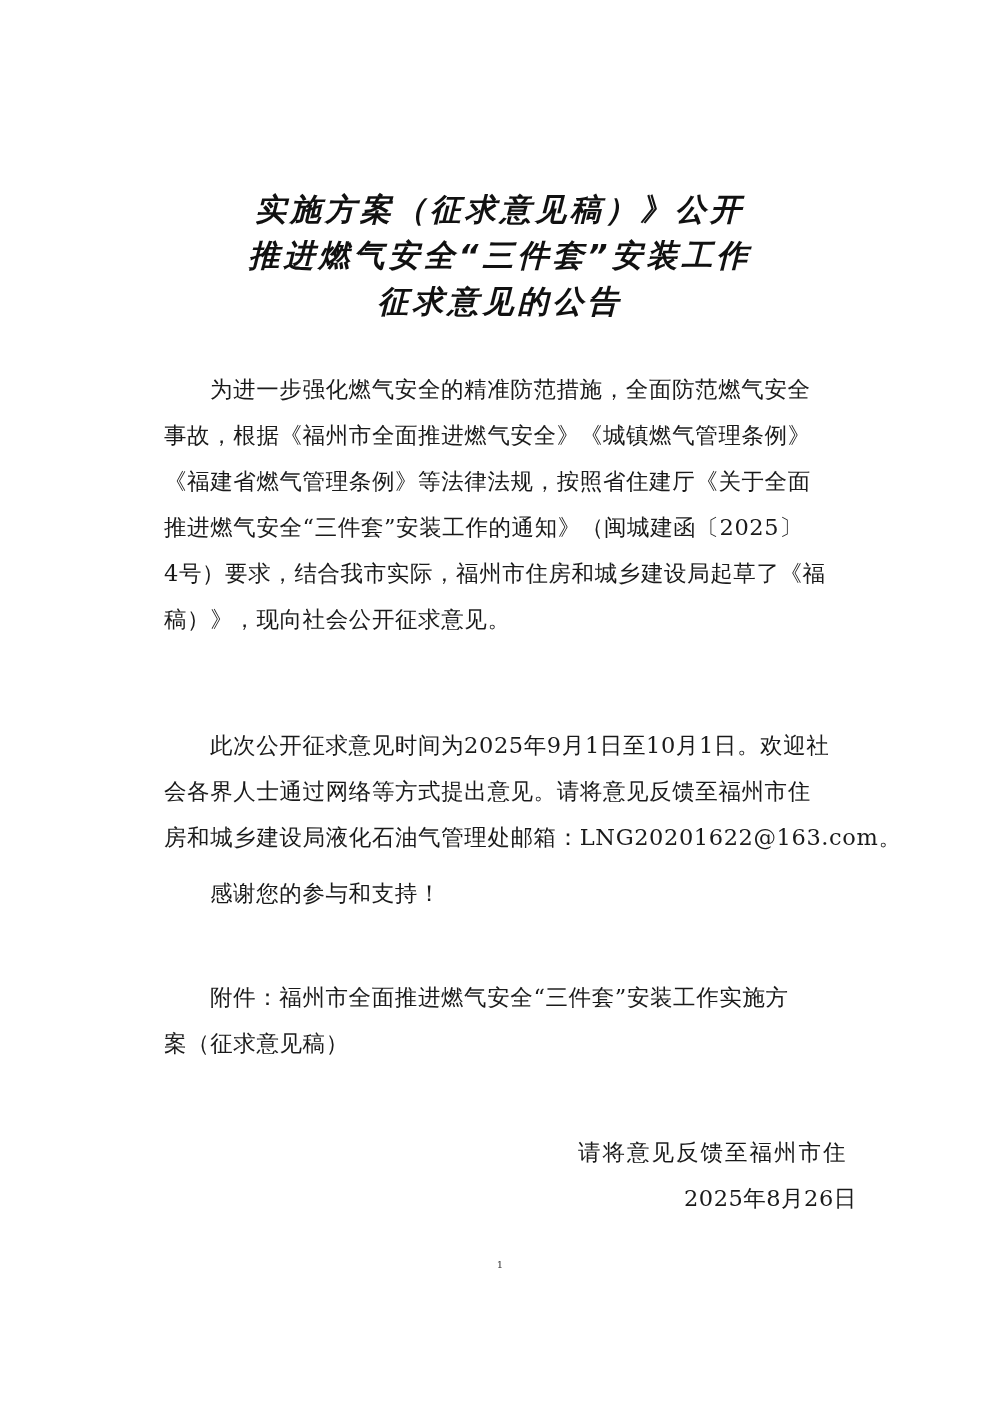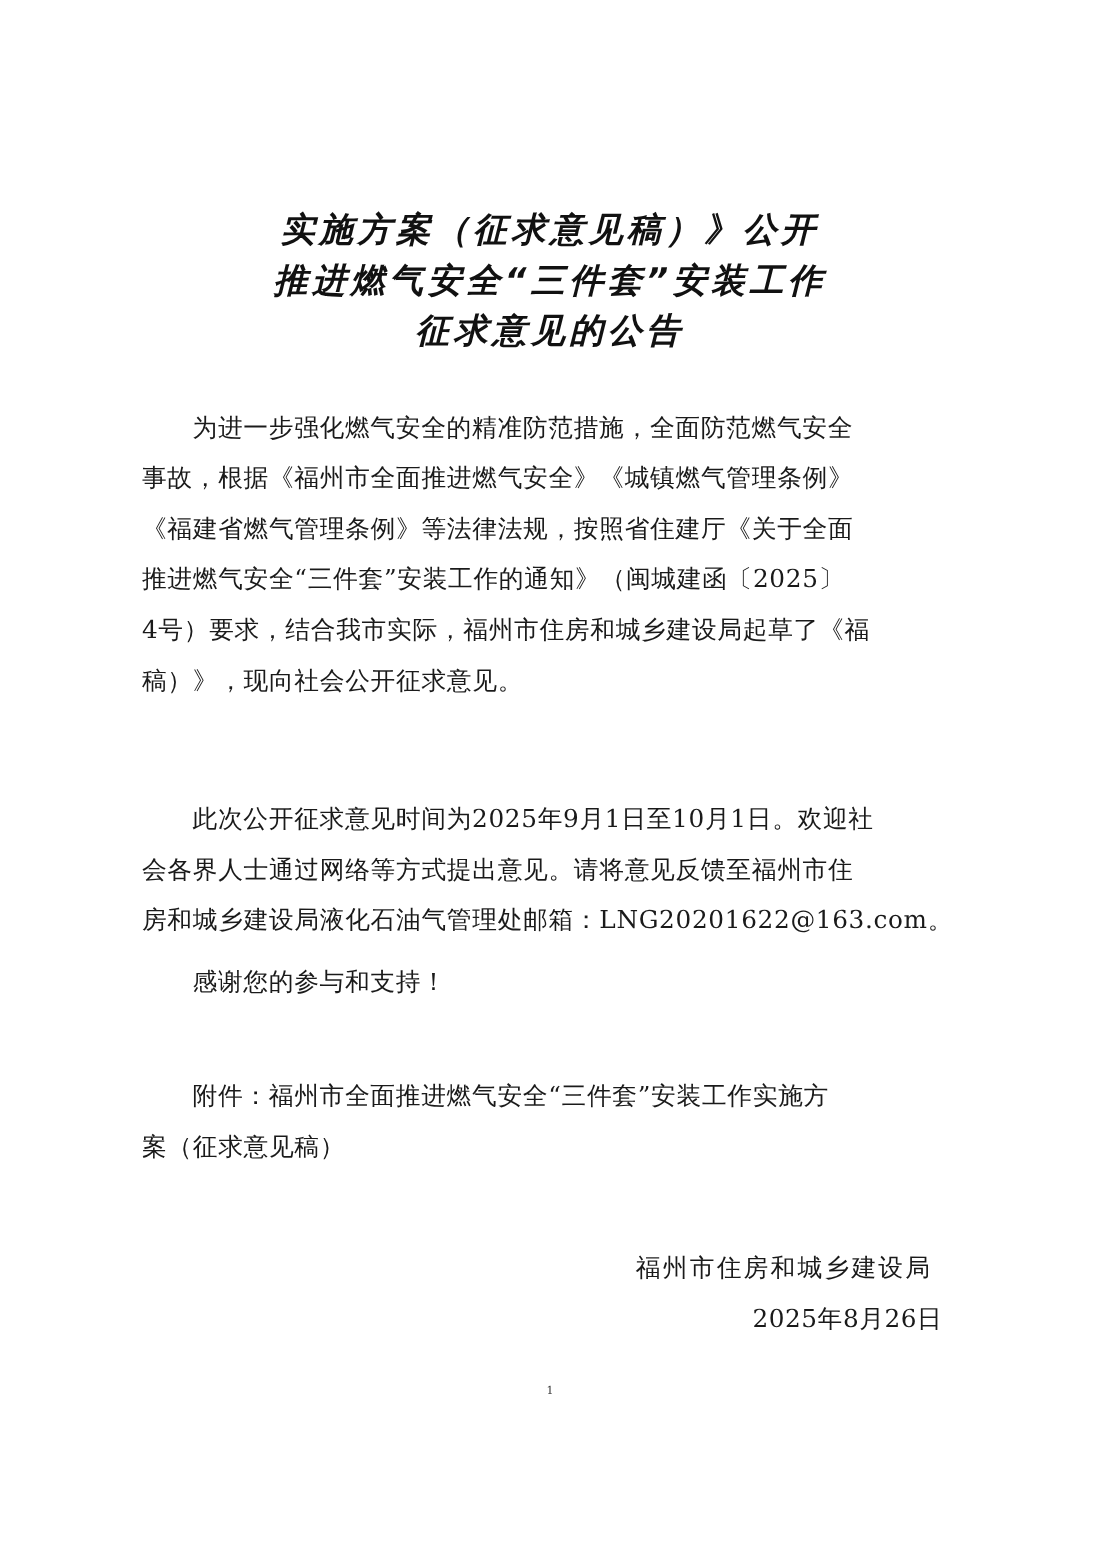--- a/index.html
+++ b/index.html
@@ -43,20 +43,21 @@
       line-height: 46px;
       text-align: justify;
       text-align-last: left;
       color: #1a1a1a;
       letter-spacing: 0.6px;
     }
     .para .line {
       display: block;
       white-space: nowrap;
       height: 46px;
+      margin-left: 35px;
     }
     .indent { padding-left: 46px; }
     .sign {
       position: absolute;
       font-size: 22.5px;
       color: #1a1a1a;
       white-space: nowrap;
       letter-spacing: 2px;
     }
     .page-num {
@@ -98,17 +99,17 @@
 
   <div class="para" style="top:870px;">
     <span class="line indent">感谢您的参与和支持！</span>
   </div>
 
   <div class="para" style="top:974px;">
     <span class="line indent">附件：福州市全面推进燃气安全“三件套”安装工作实施方</span>
     <span class="line">案（征求意见稿）</span>
   </div>
 
-  <div class="sign" style="left:578px; top:1137px;">福州市住房和城乡建设局</div>
+  <div class="sign" style="left:578px; top:1137px;">请将意见反馈至福州市住</div>
   <div class="sign" style="left:673px; top:1183px; letter-spacing:0.5px;margin-left:11px;">2025年8月26日</div>
 
   <div class="page-num">1</div>
 </div>
 
 </body></html>

